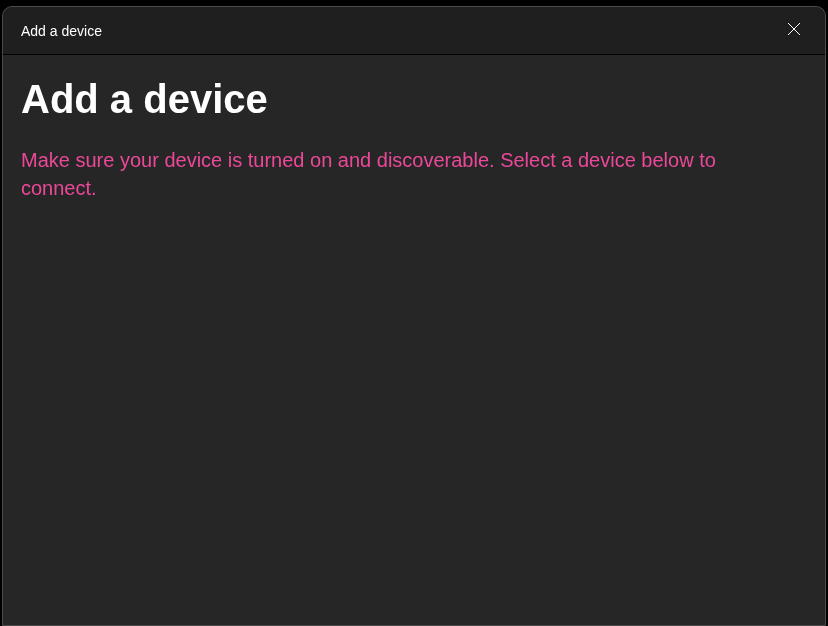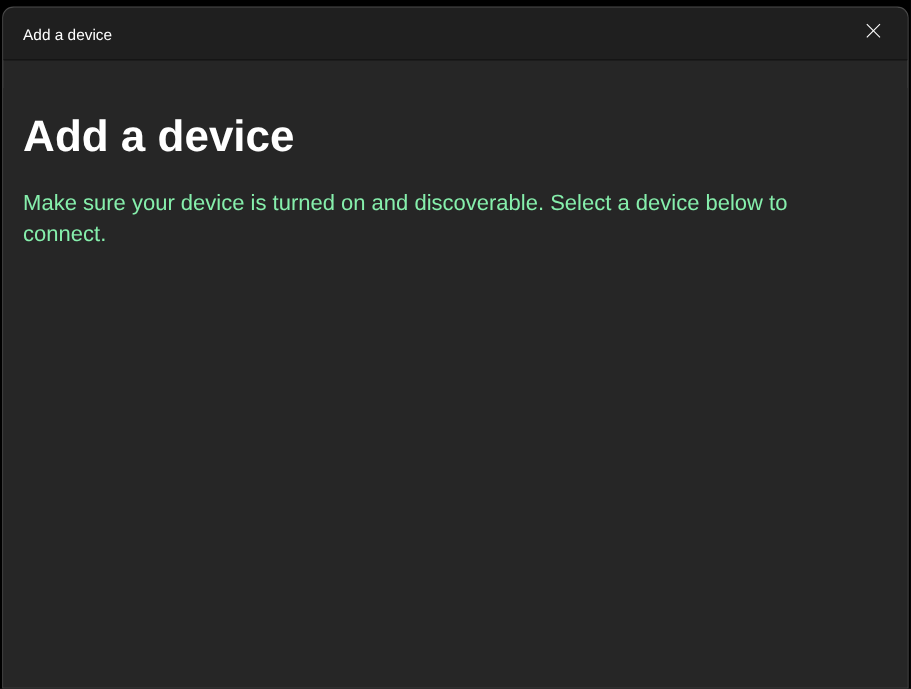--- a/index.html
+++ b/index.html
@@ -20,21 +20,20 @@
       top: 6px;
       left: 2px;
       right: 2px;
       bottom: 0;
       background: #262626;
       border: 1px solid #4a4a4a;
       border-top-left-radius: 10px;
       border-top-right-radius: 10px;
       display: flex;
       flex-direction: column;
-      gap: 25px;
     }
     .titlebar {
       height: 48px;
       display: flex;
       align-items: center;
       justify-content: space-between;
       padding-left: 18px;
       padding-right: 0;
       background: #1f1f1f;
       border-top-left-radius: 10px;
@@ -67,21 +66,21 @@
     .heading {
       font-size: 40px;
       font-weight: 600;
       color: #fff;
       margin-bottom: 24px;
       letter-spacing: 0px;
     }
     .description {
       font-size: 20px;
       font-weight: 400;
-      color: #86efac;
+      color: #ec4899;
       line-height: 1.4;
       max-width: 760px;
     }
   </style>
 </head>
 <body>
 
 <div class="dialog">
   <div class="titlebar">
     <span class="titlebar-title">Add a device</span>

